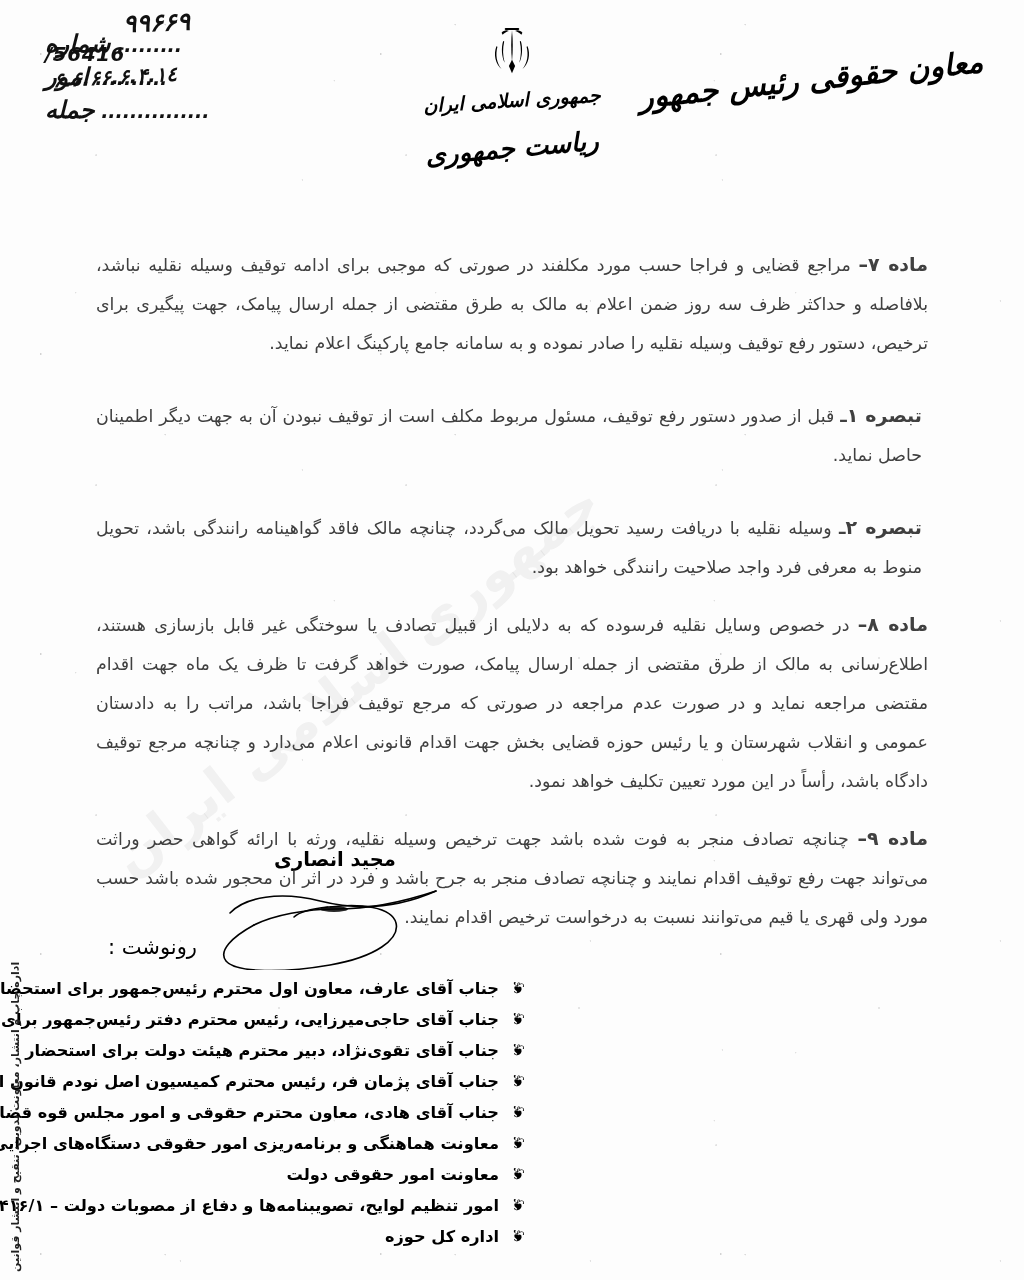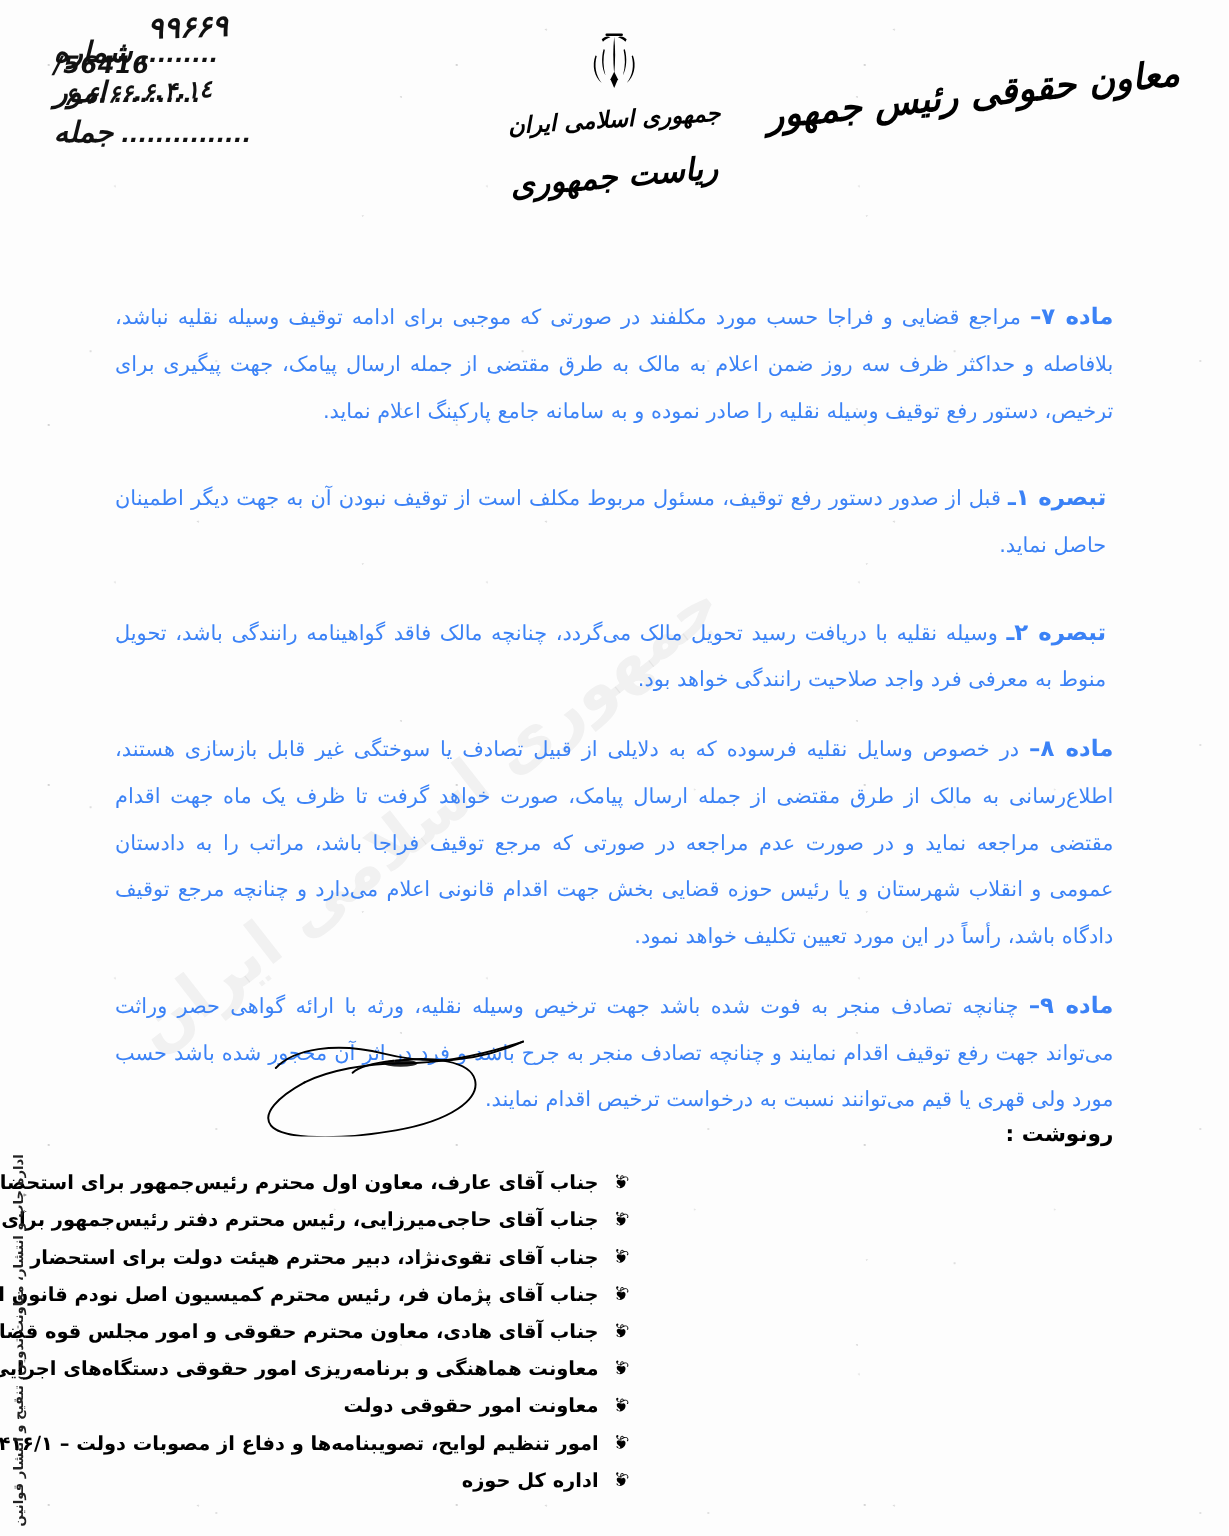--- a/index.html
+++ b/index.html
@@ -153,21 +153,21 @@
     direction: rtl;
     text-align: justify;
   }
   .para {
     font-size: 17.4px;
     line-height: 39px;
     margin-bottom: 18px;
     text-align: justify;
     text-justify: inter-word;
     font-weight: 500;
-    color: #3b82f6;
+    color: #404040;
   }
   .para:last-child { margin-bottom: 0; }
   .lbl {
     font-weight: bold;
     font-size: 19px;
     letter-spacing: -.3px;
   }
   .para.indent { padding-right: 6px; margin-top: 33px; }
 
   
@@ -188,23 +188,23 @@
 
   
   .dist {
     position: absolute;
     right: 96px;
     top: 935px;
     width: 820px;
     direction: rtl;
   }
   .dist-title {
-    font-size: 18px;
-    font-weight: bold;
-    text-align: right;
+    font-size: 21px;
+    font-weight: normal;
+    text-align: left;
     margin-bottom: 14px;
     letter-spacing: .5px;
   }
   .dist-list { list-style: none; margin: 0; padding: 0; }
   .dist-item {
     display: flex;
     flex-direction: row;
     justify-content: flex-start;
     align-items: center;
     gap: 12px;
@@ -309,20 +309,21 @@
     <p class="para">
       <span class="lbl">ماده ۸–</span><span> در خصوص وسایل نقلیه فرسوده که به دلایلی از قبیل تصادف یا سوختگی غیر قابل بازسازی هستند، اطلاع‌رسانی به مالک از طرق مقتضی از جمله ارسال پیامک، صورت خواهد گرفت تا ظرف یک ماه جهت اقدام مقتضی مراجعه نماید و در صورت عدم مراجعه در صورتی که مرجع توقیف فراجا باشد، مراتب را به دادستان عمومی و انقلاب شهرستان و یا رئیس حوزه قضایی بخش جهت اقدام قانونی اعلام می‌دارد و چنانچه مرجع توقیف دادگاه باشد، رأساً در این مورد تعیین تکلیف خواهد نمود.</span>
     </p>
 
     <p class="para">
       <span class="lbl">ماده ۹–</span><span> چنانچه تصادف منجر به فوت شده باشد جهت ترخیص وسیله نقلیه، ورثه با ارائه گواهی حصر وراثت می‌تواند جهت رفع توقیف اقدام نمایند و چنانچه تصادف منجر به جرح باشد و فرد در اثر آن محجور شده باشد حسب مورد ولی قهری یا قیم می‌توانند نسبت به درخواست ترخیص اقدام نمایند.</span>
     </p>
   </div>
 
   <div class="sig-block">
+    <div class="sig-name">مجید انصاری</div>
     <svg class="sig-mark" width="250" height="105" viewBox="0 0 250 105">
       <g fill="none" stroke="#000" stroke-width="1.6" stroke-linecap="round">
         <path d="M20 48 C35 32 70 26 110 36 C150 46 190 42 226 26"></path>
         <path d="M226 26 C196 36 160 44 126 44 C96 44 64 50 44 60"></path>
         <path d="M44 60 C22 72 8 86 16 96 C26 108 74 108 120 100 C166 92 190 74 186 58 C182 42 150 38 120 42"></path>
         <path d="M118 42 C100 44 88 48 84 52"></path>
       </g>
       <ellipse cx="124" cy="44" rx="14" ry="3" fill="#000" opacity=".85"></ellipse>
     </svg>
   </div>

